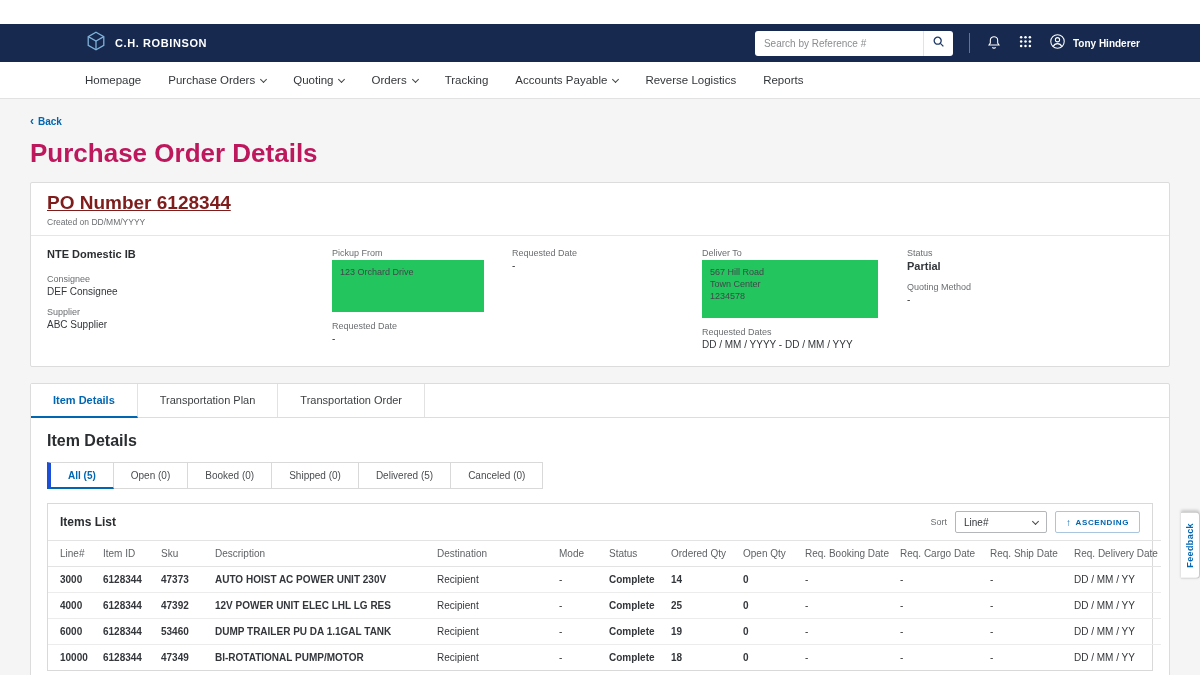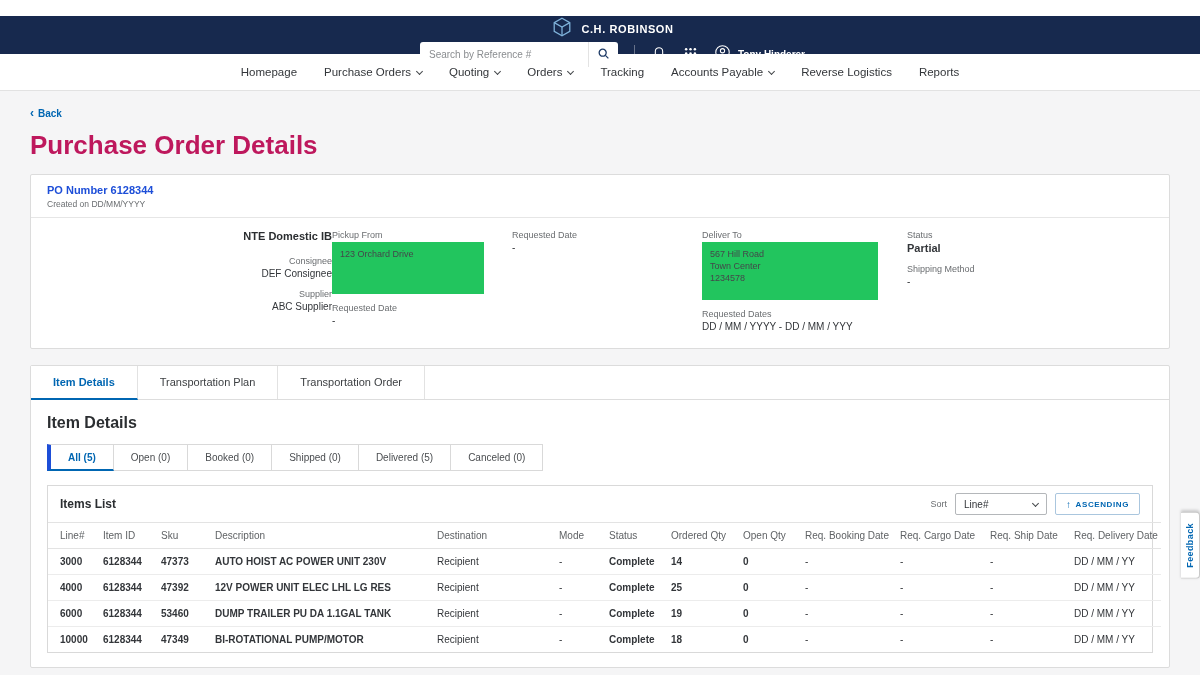--- a/index.html
+++ b/index.html
@@ -6,28 +6,27 @@
   html,body { width:1200px; height:675px; }
   body {
     font-family: "Liberation Sans", sans-serif;
     background:#ffffff;
     color:#33363a;
     position:relative;
     overflow:hidden;
   }
   
   .topbar {
-    margin-top:16px;
+    margin-top:24px;
     height:38px;
     background:#17294e;
     display:flex;
     align-items:center;
     justify-content:space-between;
     padding:0 60px 0 85px;
-    flex-direction:column;
   }
   .brand { display:flex; align-items:center; gap:8px; cursor:pointer; }
   .brand-name { color:#ffffff; font-size:11px; font-weight:700; letter-spacing:0.6px; }
   .topbar-right { display:flex; align-items:center; gap:16px; }
   .search-box { display:flex; height:25px; border-radius:3px; overflow:hidden; }
   .search-box input {
     width:168px; border:none; outline:none; padding:0 9px;
     font-size:10px; font-family:"Liberation Sans",sans-serif; color:#333;
   }
   .search-box input::placeholder { color:#8a8d90; }
@@ -35,40 +34,40 @@
     width:30px; background:#ffffff; border:none; border-left:1px solid #e3e3e3;
     display:flex; align-items:center; justify-content:center; cursor:pointer;
   }
   .v-divider { width:1px; height:20px; background:rgba(255,255,255,0.35); }
   .icon-btn { background:transparent; border:none; cursor:pointer; display:flex; align-items:center; }
   .user-menu { display:flex; align-items:center; gap:7px; cursor:pointer; }
   .user-name { color:#ffffff; font-size:10px; font-weight:700; }
   
   .mainnav {
     height:37px; background:#ffffff; border-bottom:1px solid #e2e2e2;
-    display:flex; align-items:center; gap:27px; padding:0 85px;justify-content:center;
+    display:flex; align-items:center; gap:27px; padding:0 85px;
   }
   .nav-item { display:flex; align-items:center; font-size:11.5px; color:#33363a; cursor:pointer; text-decoration:none; }
   .chev {
     display:inline-block; width:5px; height:5px;
     border-right:1.5px solid #44474a; border-bottom:1.5px solid #44474a;
     transform:rotate(45deg); margin-left:6px; margin-bottom:2px;
   }
   
   .content { background:#f5f5f6; padding:12px 30px 18px; min-height:548px; }
   .back-link { display:inline-flex; align-items:center; gap:4px; color:#0066b2; font-size:10px; font-weight:700; cursor:pointer; text-decoration:none; }
   .back-link .lt { font-size:12px; line-height:10px; }
   h1.page-title { font-size:26px; font-weight:700; color:#be185d; margin:9px 0 13px; }
   .card { background:#ffffff; border:1px solid #dcdcdc; border-radius:2px; }
   
   .po-head { padding:9px 16px 8px; border-bottom:1px solid #e6e6e6; }
-  .po-number { font-size:11px; font-weight:700; color:#1d4ed8; }
+  .po-number { font-size:19px; font-weight:700; color:#7f1d1d;text-decoration:underline; }
   .po-created { font-size:8.5px; color:#6a6d70; margin-top:3px; }
   .po-body { display:flex; padding:12px 16px 16px; }
-  .po-col-1 { width:285px;text-align:right; }
+  .po-col-1 { width:285px; }
   .po-col-2 { width:180px; }
   .po-col-3 { width:190px; }
   .po-col-4 { width:205px; }
   .po-col-5 { flex:1; }
   .order-type { font-size:11px; font-weight:700; color:#2b2e31; margin-bottom:14px; }
   .lbl { font-size:9px; color:#6a6d70; margin-bottom:2px; }
   .val { font-size:10px; color:#33363a; }
   .val.bold { font-weight:700; font-size:11px; }
   .fg { margin-bottom:10px; }
   .addr-box { background:#22c55e; padding:6px 8px; width:152px; min-height:52px; margin:2px 0 9px; }
@@ -279,21 +278,21 @@
         </div>
         <div class="lbl">Requested Dates</div>
         <div class="val">DD / MM / YYYY - DD / MM / YYY</div>
       </div>
       <div class="po-col-5">
         <div class="fg">
           <div class="lbl">Status</div>
           <div class="val bold">Partial</div>
         </div>
         <div class="fg">
-          <div class="lbl">Shipping Method</div>
+          <div class="lbl">Quoting Method</div>
           <div class="val">-</div>
         </div>
       </div>
     </div>
   </section>
 
   <section class="card tab-card">
     <div class="main-tabs">
         <div class="main-tab active">Item Details</div>
         <div class="main-tab">Transportation Plan</div>

